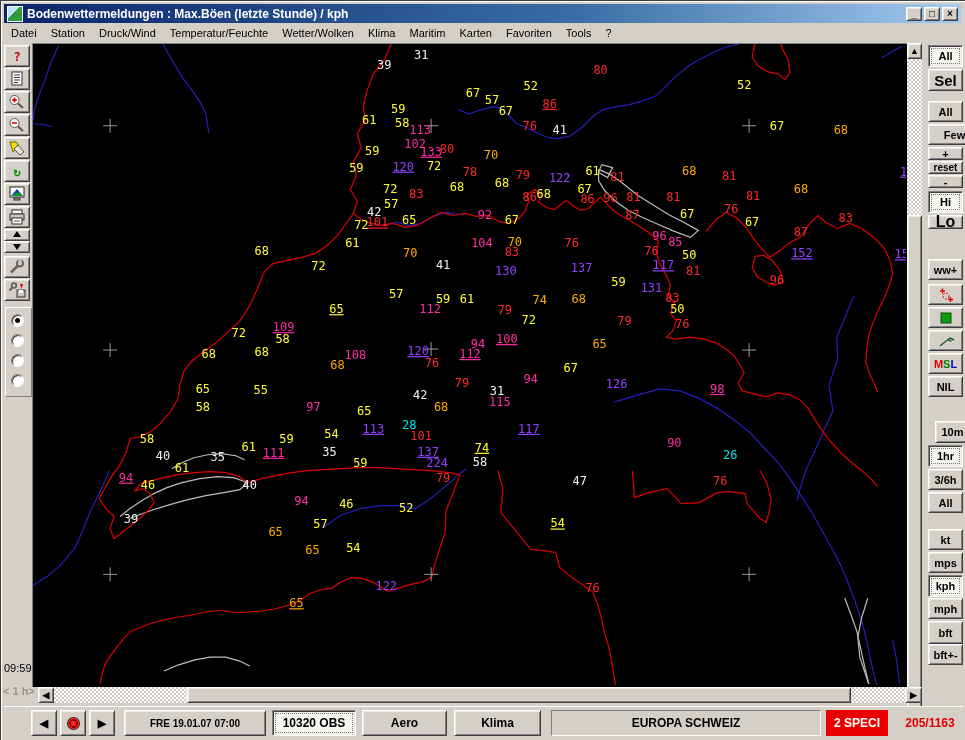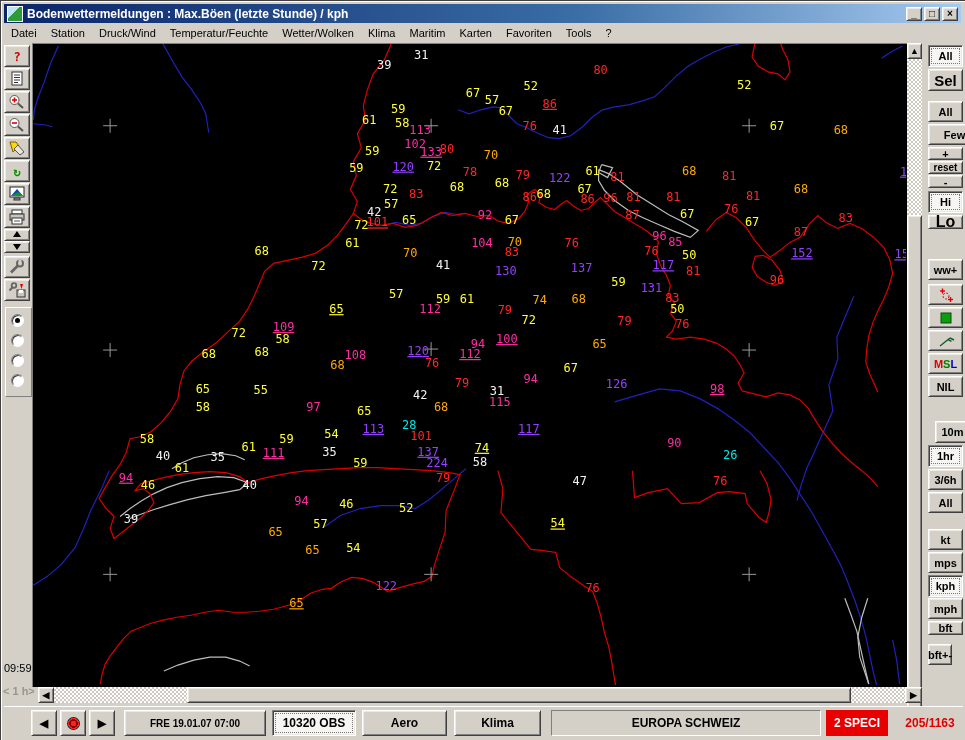--- a/index.html
+++ b/index.html
@@ -459,24 +459,24 @@
       </div>
       <div class="b3" style="left: 927px; top: 551px; width: 35px; height: 21px; font-size: 11px;">
         <span>mps</span>
       </div>
       <div class="b3 pressed" style="left: 927px; top: 574px; width: 35px; height: 22px; font-size: 11px;">
         <span>kph</span>
       </div>
       <div class="b3" style="left: 927px; top: 597px; width: 35px; height: 21px; font-size: 11px;">
         <span>mph</span>
       </div>
-      <div class="b3" style="left: 927px; top: 620px; width: 35px; height: 14px; font-size: 11px;">
+      <div class="b3" style="left: 927px; top: 620px; width: 35px; height: 23px; font-size: 11px;">
         <span>bft</span>
       </div>
-      <div class="b3" style="left: 927px; top: 643px; width: 24px; height: 21px; font-size: 11px;">
+      <div class="b3" style="left: 927px; top: 643px; width: 35px; height: 21px; font-size: 11px;">
         <span>bft+-</span>
       </div>
     </div>
 
   <div id="bottombar">
     <div class="b3" style="left:27px;top:3px;width:26px;height:26px;">
         <span>◀</span>
       </div>
     <div class="b3" style="left:56px;top:3px;width:26px;height:26px;">
       <span style="width:13px;height:13px;border-radius:50%;background:radial-gradient(circle,#ff2020 0 30%,#7a0000 32% 45%,#ff2020 47% 60%,#222 62% 100%);display:inline-block;"></span>

